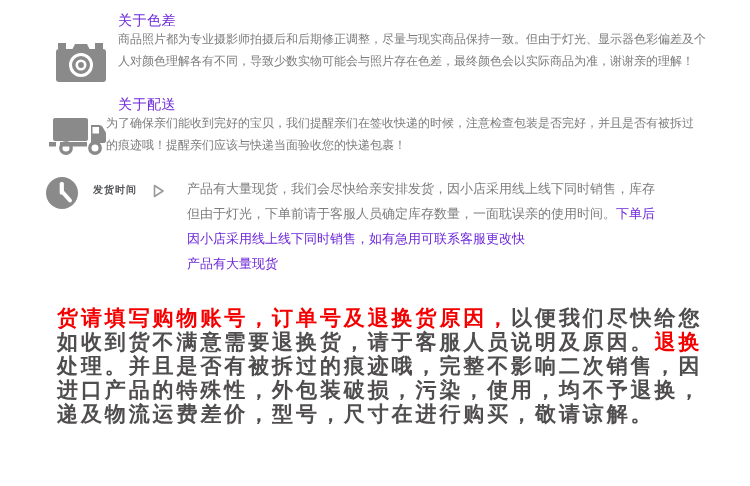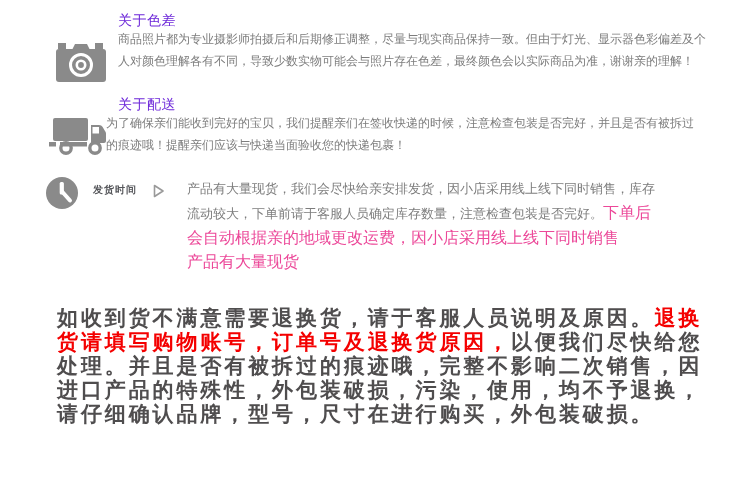--- a/index.html
+++ b/index.html
@@ -22,21 +22,21 @@
   #sec2-body { left:106px; top:112px; }
   #sec2-icon { left:49px;  top:112px; }
 
   
   #ship-icon  { left:45px;  top:176px; }
   #ship-label { left:93px;  top:183px; font-size:10px; font-weight:bold; color:#55565a; letter-spacing:1px; }
   #ship-arrow { left:153px; top:184px; }
   #ship-text  { left:187px; top:176px; width:545px; }
   #ship-text .line { line-height:24px; white-space:nowrap; }
   #ship-text .seg-gray { font-size:13px; color:#7d7d7d; }
-  #ship-text .seg-red  { font-size:16px; color:#ec4899; }
+  #ship-text .seg-red  { font-size:13px; color:#6d28d9; }
 
   
   #returns {
     left:57px; top:306px; width:680px;
     font-family:"DejaVu Serif","Liberation Serif",serif;
     font-weight:bold; font-size:21px; letter-spacing:2.9px;
   }
   #returns .line { line-height:24px; white-space:nowrap; }
   #returns .seg-dark { color:#4f4d4e; }
   #returns .seg-red  { color:#f40000; }
@@ -81,26 +81,26 @@
     </svg>
   </span>
   <div class="abs" id="ship-label">发货时间</div>
   <span class="abs" id="ship-arrow">
     <svg width="12" height="14" viewBox="0 0 12 14">
       <path d="M1.5,1.5 L10,7 L1.5,12.5 Z" fill="#ffffff" stroke="#9a9a9a" stroke-width="1.6" stroke-linejoin="round"></path>
     </svg>
   </span>
   <div class="abs" id="ship-text">
       <div class="line"><span class="seg-gray">产品有大量现货，我们会尽快给亲安排发货，因小店采用线上线下同时销售，库存</span></div>
-      <div class="line"><span class="seg-gray">流动较大，下单前请于客服人员确定库存数量，注意检查包装是否完好。</span><span class="seg-red">下单后</span></div>
-      <div class="line"><span class="seg-red">会自动根据亲的地域更改运费，因小店采用线上线下同时销售</span></div>
+      <div class="line"><span class="seg-gray">但由于灯光，下单前请于客服人员确定库存数量，一面耽误亲的使用时间。</span><span class="seg-red">下单后</span></div>
+      <div class="line"><span class="seg-red">因小店采用线上线下同时销售，如有急用可联系客服更改快</span></div>
       <div class="line"><span class="seg-red">产品有大量现货</span></div>
     </div>
 
   <div class="abs" id="returns">
+      <div class="line"><span class="seg-red">货请填写购物账号，订单号及退换货原因，</span><span class="seg-dark">以便我们尽快给您</span></div>
       <div class="line"><span class="seg-dark">如收到货不满意需要退换货，请于客服人员说明及原因。</span><span class="seg-red">退换</span></div>
-      <div class="line"><span class="seg-red">货请填写购物账号，订单号及退换货原因，</span><span class="seg-dark">以便我们尽快给您</span></div>
       <div class="line"><span class="seg-dark">处理。并且是否有被拆过的痕迹哦，完整不影响二次销售，因</span></div>
       <div class="line"><span class="seg-dark">进口产品的特殊性，外包装破损，污染，使用，均不予退换，</span></div>
-      <div class="line"><span class="seg-dark">请仔细确认品牌，型号，尺寸在进行购买，外包装破损。</span></div>
+      <div class="line"><span class="seg-dark">递及物流运费差价，型号，尺寸在进行购买，敬请谅解。</span></div>
     </div>
 
 </div>
 
 </body></html>

